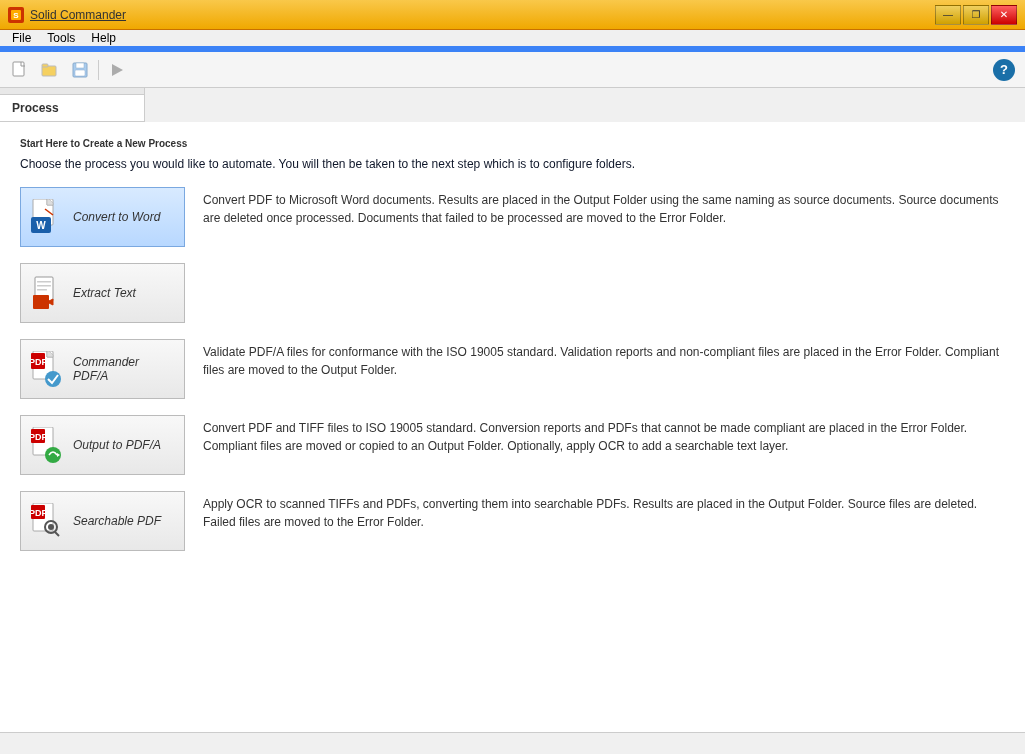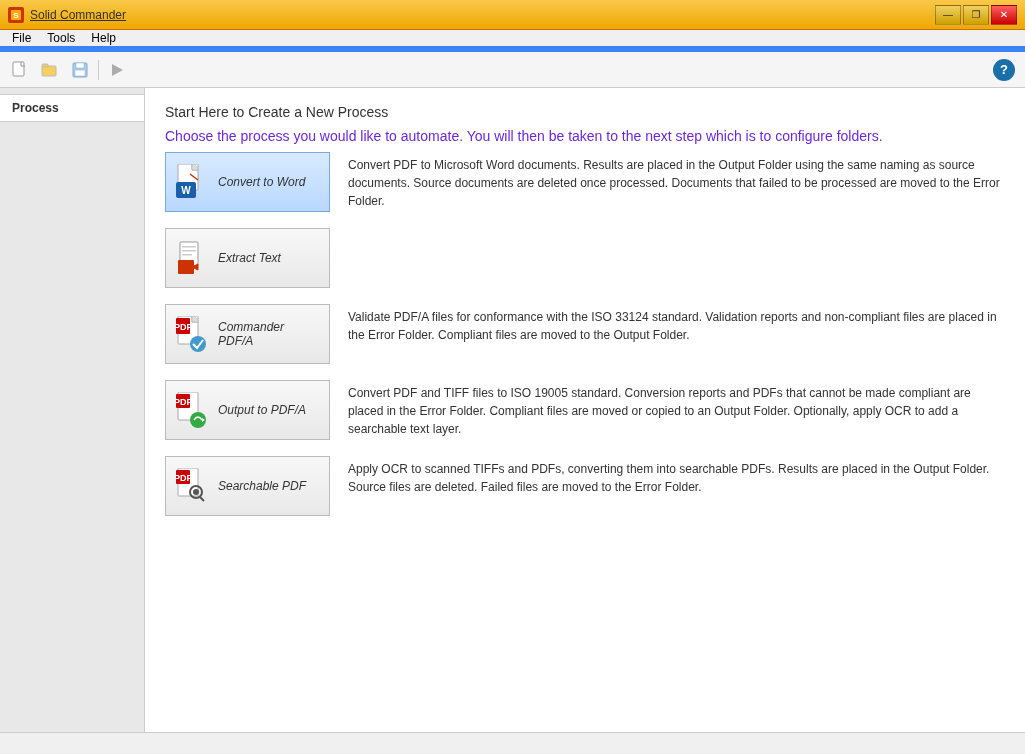--- a/index.html
+++ b/index.html
@@ -118,20 +118,21 @@
       font-size: 13px;
       font-weight: bold;
       cursor: pointer;
       margin-right: 4px;
     }
 
     
     #main-area {
       display: flex;
       height: calc(754px - 30px - 22px - 36px - 22px);
+      flex-direction: column;
     }
 
     
     #sidebar {
       width: 145px;
       background: #e8e8e8;
       border-right: 1px solid #ccc;
       padding-top: 6px;
     }
     .sidebar-item {
@@ -148,29 +149,29 @@
     }
 
     
     #content {
       flex: 1;
       background: white;
       padding: 16px 20px;
       overflow-y: auto;
     }
     #content-title {
-      font-size: 14px;
-      font-weight: normal;
+      font-size: 10px;
+      font-weight: bold;
       color: #333;
       margin-bottom: 8px;
     }
     #content-subtitle {
-      font-size: 14px;
-      color: #6d28d9;
-      margin-bottom: 8px;
+      font-size: 12px;
+      color: #0f172a;
+      margin-bottom: 16px;
     }
 
     
     .process-row {
       display: flex;
       align-items: flex-start;
       margin-bottom: 16px;
       gap: 18px;
     }
     .process-btn {
@@ -335,21 +336,21 @@
       <polyline points="16,0 16,6 22,6" fill="none" stroke="#aaa" stroke-width="1"></polyline>
       <polygon points="18,0 22,4 22,6 16,6 16,0" fill="#ddd" stroke="#aaa" stroke-width="0.5"></polygon>
       <rect x="0" y="2" width="14" height="16" rx="1" fill="#cc0000"></rect>
       <text x="7" y="14" text-anchor="middle" font-size="9" font-weight="bold" fill="white">PDF</text>
       <circle cx="22" cy="28" r="8" fill="#4499cc"></circle>
       <polyline points="17,28 21,32 27,24" stroke="white" stroke-width="2" fill="none"></polyline>
     </svg>
             </div>
             <span class="process-label">Commander PDF/A</span>
           </div>
-          <div class="process-desc">Validate PDF/A files for conformance with the ISO 33124 standard. Validation reports and non-compliant files are placed in the Error Folder. Compliant files are moved to the Output Folder.</div>
+          <div class="process-desc">Validate PDF/A files for conformance with the ISO 19005 standard. Validation reports and non-compliant files are placed in the Error Folder. Compliant files are moved to the Output Folder.</div>
         </div>
         <div class="process-row">
           <div class="process-btn">
             <div class="process-icon">
               <svg width="32" height="36" viewBox="0 0 32 36">
       <rect x="2" y="0" width="20" height="28" rx="1" fill="white" stroke="#aaa" stroke-width="1"></rect>
       <rect x="0" y="2" width="14" height="14" rx="1" fill="#cc0000"></rect>
       <text x="7" y="13" text-anchor="middle" font-size="9" font-weight="bold" fill="white">PDF</text>
       <circle cx="22" cy="28" r="8" fill="#33aa44"></circle>
       <path d="M18 28 Q22 22 26 28" stroke="white" stroke-width="1.5" fill="none"></path>

